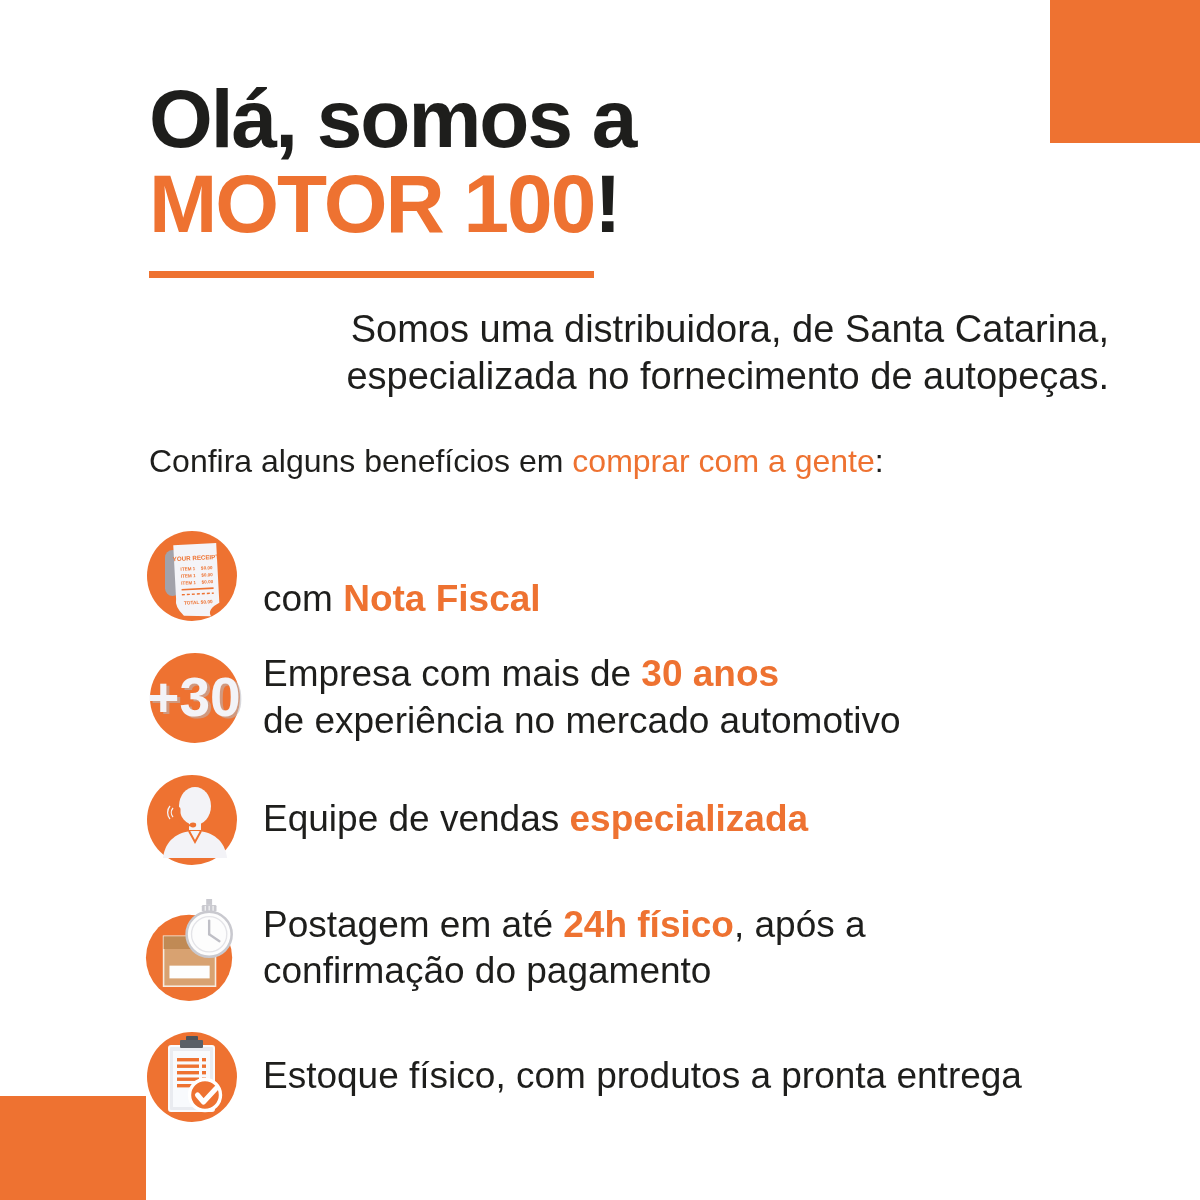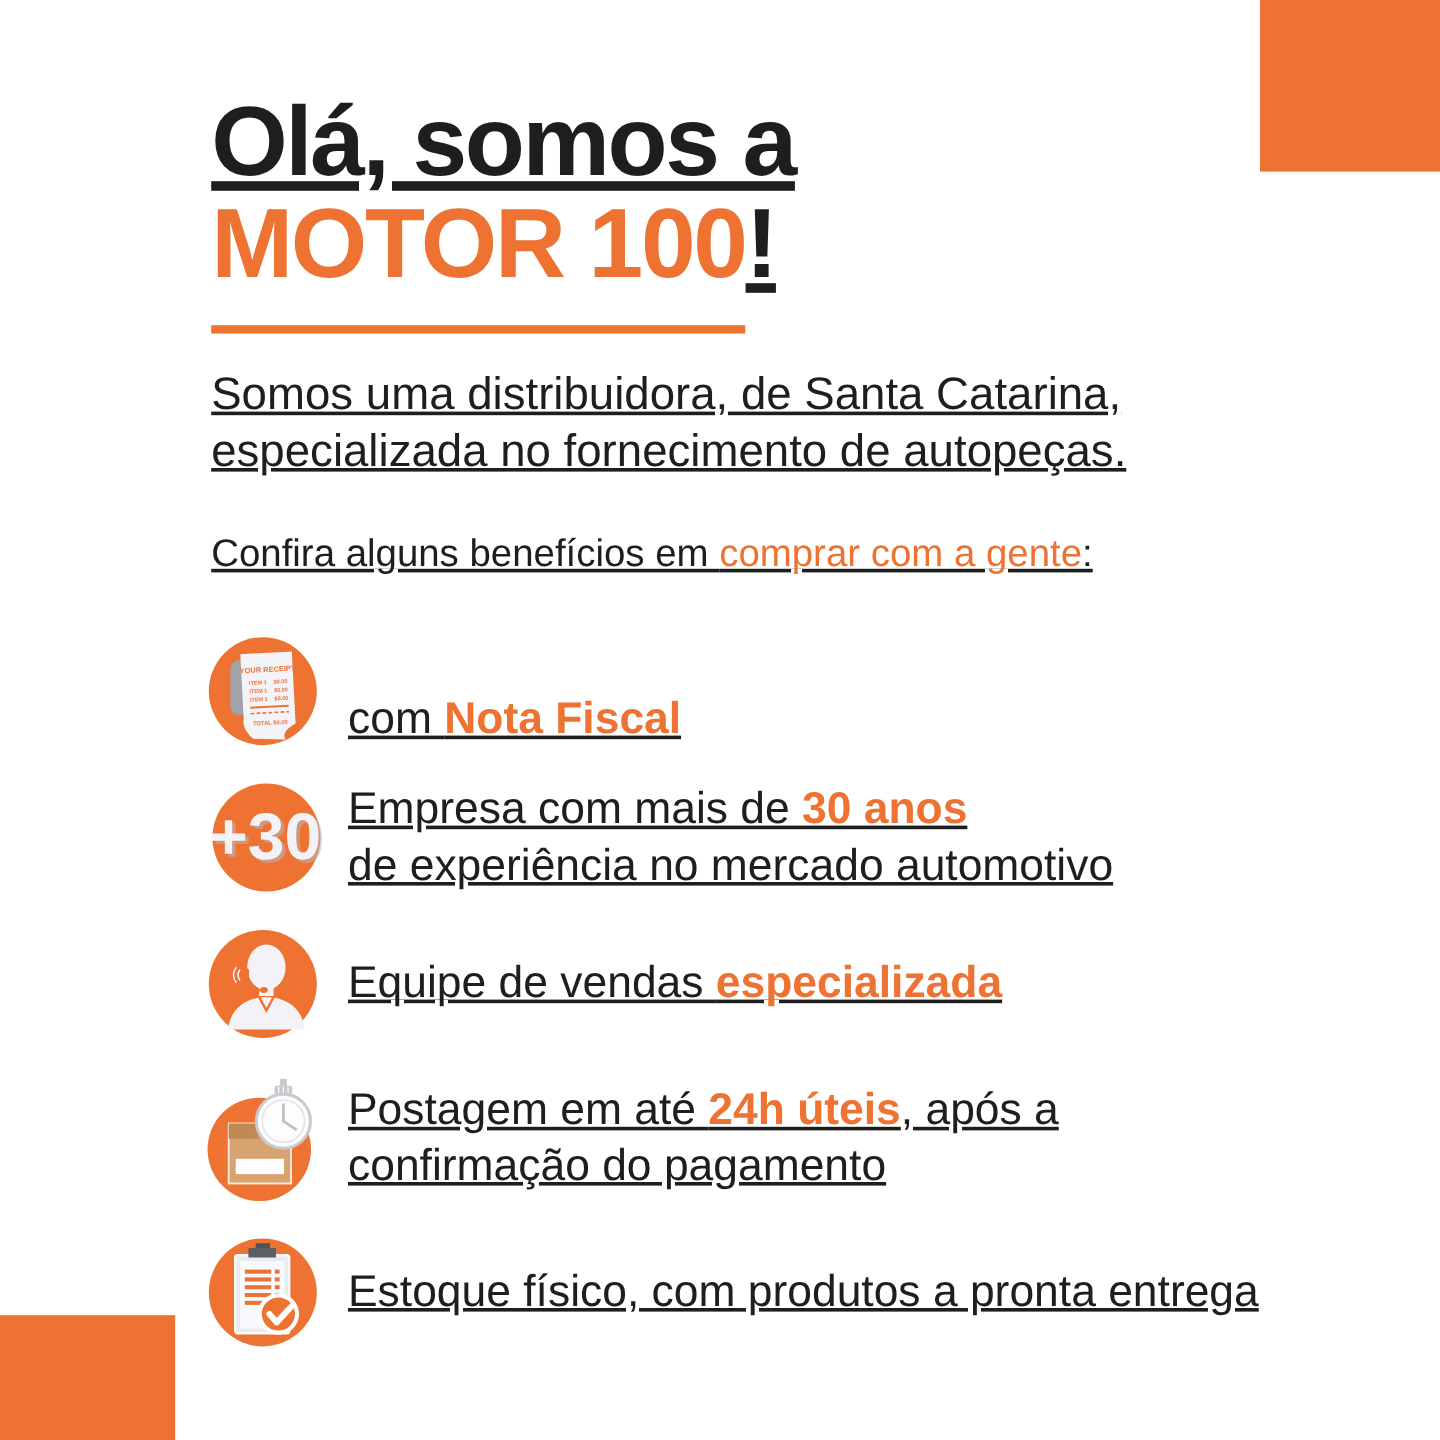--- a/index.html
+++ b/index.html
@@ -4,28 +4,28 @@
 <style>
   html,body { margin:0; padding:0; background:#ffffff; }
   :root { --accent:#EE7231; --ink:#1E1E1C; }
   .canvas {
     position:relative; width:1200px; height:1200px; background:#ffffff;
     overflow:hidden; font-family:"Liberation Sans", sans-serif; color:var(--ink);
   }
   .sq-tr { position:absolute; top:0; right:0; width:150px; height:143px; background:var(--accent); }
   .sq-bl { position:absolute; bottom:0; left:0; width:146px; height:104px; background:var(--accent); }
 
-  .content { position:absolute; left:176px; top:76px; width:960px;text-decoration:underline; }
+  .content { position:absolute; left:149px; top:76px; width:960px; }
 
   h1.title { margin:0; font-size:82px; line-height:1.04; font-weight:700; letter-spacing:-2px; color:var(--ink); }
   .brand-wrap { display:inline-block; border-bottom:7px solid var(--accent); padding-bottom:24px; }
   .brand { color:var(--accent); }
   .excl { color:var(--ink); }
 
-  .intro { margin:28px 0 0 0; font-size:38px; line-height:1.26; font-weight:400; }
+  .intro { margin:28px 0 0 0; font-size:38px; line-height:1.26; font-weight:400;text-align:right; }
   .confira { margin:40px 0 0 0; font-size:32px; line-height:1.26; }
   .hl { color:var(--accent); }
   .bold { font-weight:700; }
 
   .benefits { margin-top:44px; margin-left:-12px; }
   .brow { display:flex; align-items:center; margin-bottom:22px; }
   .bicon { flex:0 0 110px; display:flex; justify-content:center; align-items:center; }
   .btxt { margin-left:16px; font-size:37px; line-height:1.25; }
 
   .f-acc { fill:var(--accent); }
@@ -130,21 +130,21 @@
             <line x1="63.5" y1="14" x2="63.5" y2="19" stroke="#FFFFFF" stroke-width="1"></line>
             <line x1="67.5" y1="14" x2="67.5" y2="19" stroke="#FFFFFF" stroke-width="1"></line>
             <line x1="71.5" y1="14" x2="71.5" y2="19" stroke="#FFFFFF" stroke-width="1"></line>
             <circle cx="67.5" cy="43" r="23" fill="#FDFDFD" stroke="#C9C9CF" stroke-width="2.6"></circle>
             <circle cx="67.5" cy="43" r="18" fill="none" stroke="#E4E4E8" stroke-width="1.4"></circle>
             <line x1="67.5" y1="43" x2="67.5" y2="29" stroke="#BFBFC6" stroke-width="2.4" stroke-linecap="round"></line>
             <line x1="67.5" y1="43" x2="78" y2="50" stroke="#BFBFC6" stroke-width="2.4" stroke-linecap="round"></line>
           </svg>
         </div>
         <div class="btxt">
-          <span>Postagem em até </span><span class="hl bold">24h úteis</span><span>, após a</span><br>
+          <span>Postagem em até </span><span class="hl bold">24h físico</span><span>, após a</span><br>
           <span>confirmação do pagamento</span>
         </div>
       </div>
 
       <div class="brow">
         <div class="bicon">
           <svg viewBox="0 0 100 100" width="100" height="100">
             <circle cx="50" cy="50" r="45" class="f-acc"></circle>
             <rect x="27" y="19" width="45" height="65" rx="2" fill="#E9EBF0" stroke="#FAFAFC" stroke-width="2"></rect>
             <rect x="31" y="24" width="37" height="56" fill="#F8FAFD"></rect>

